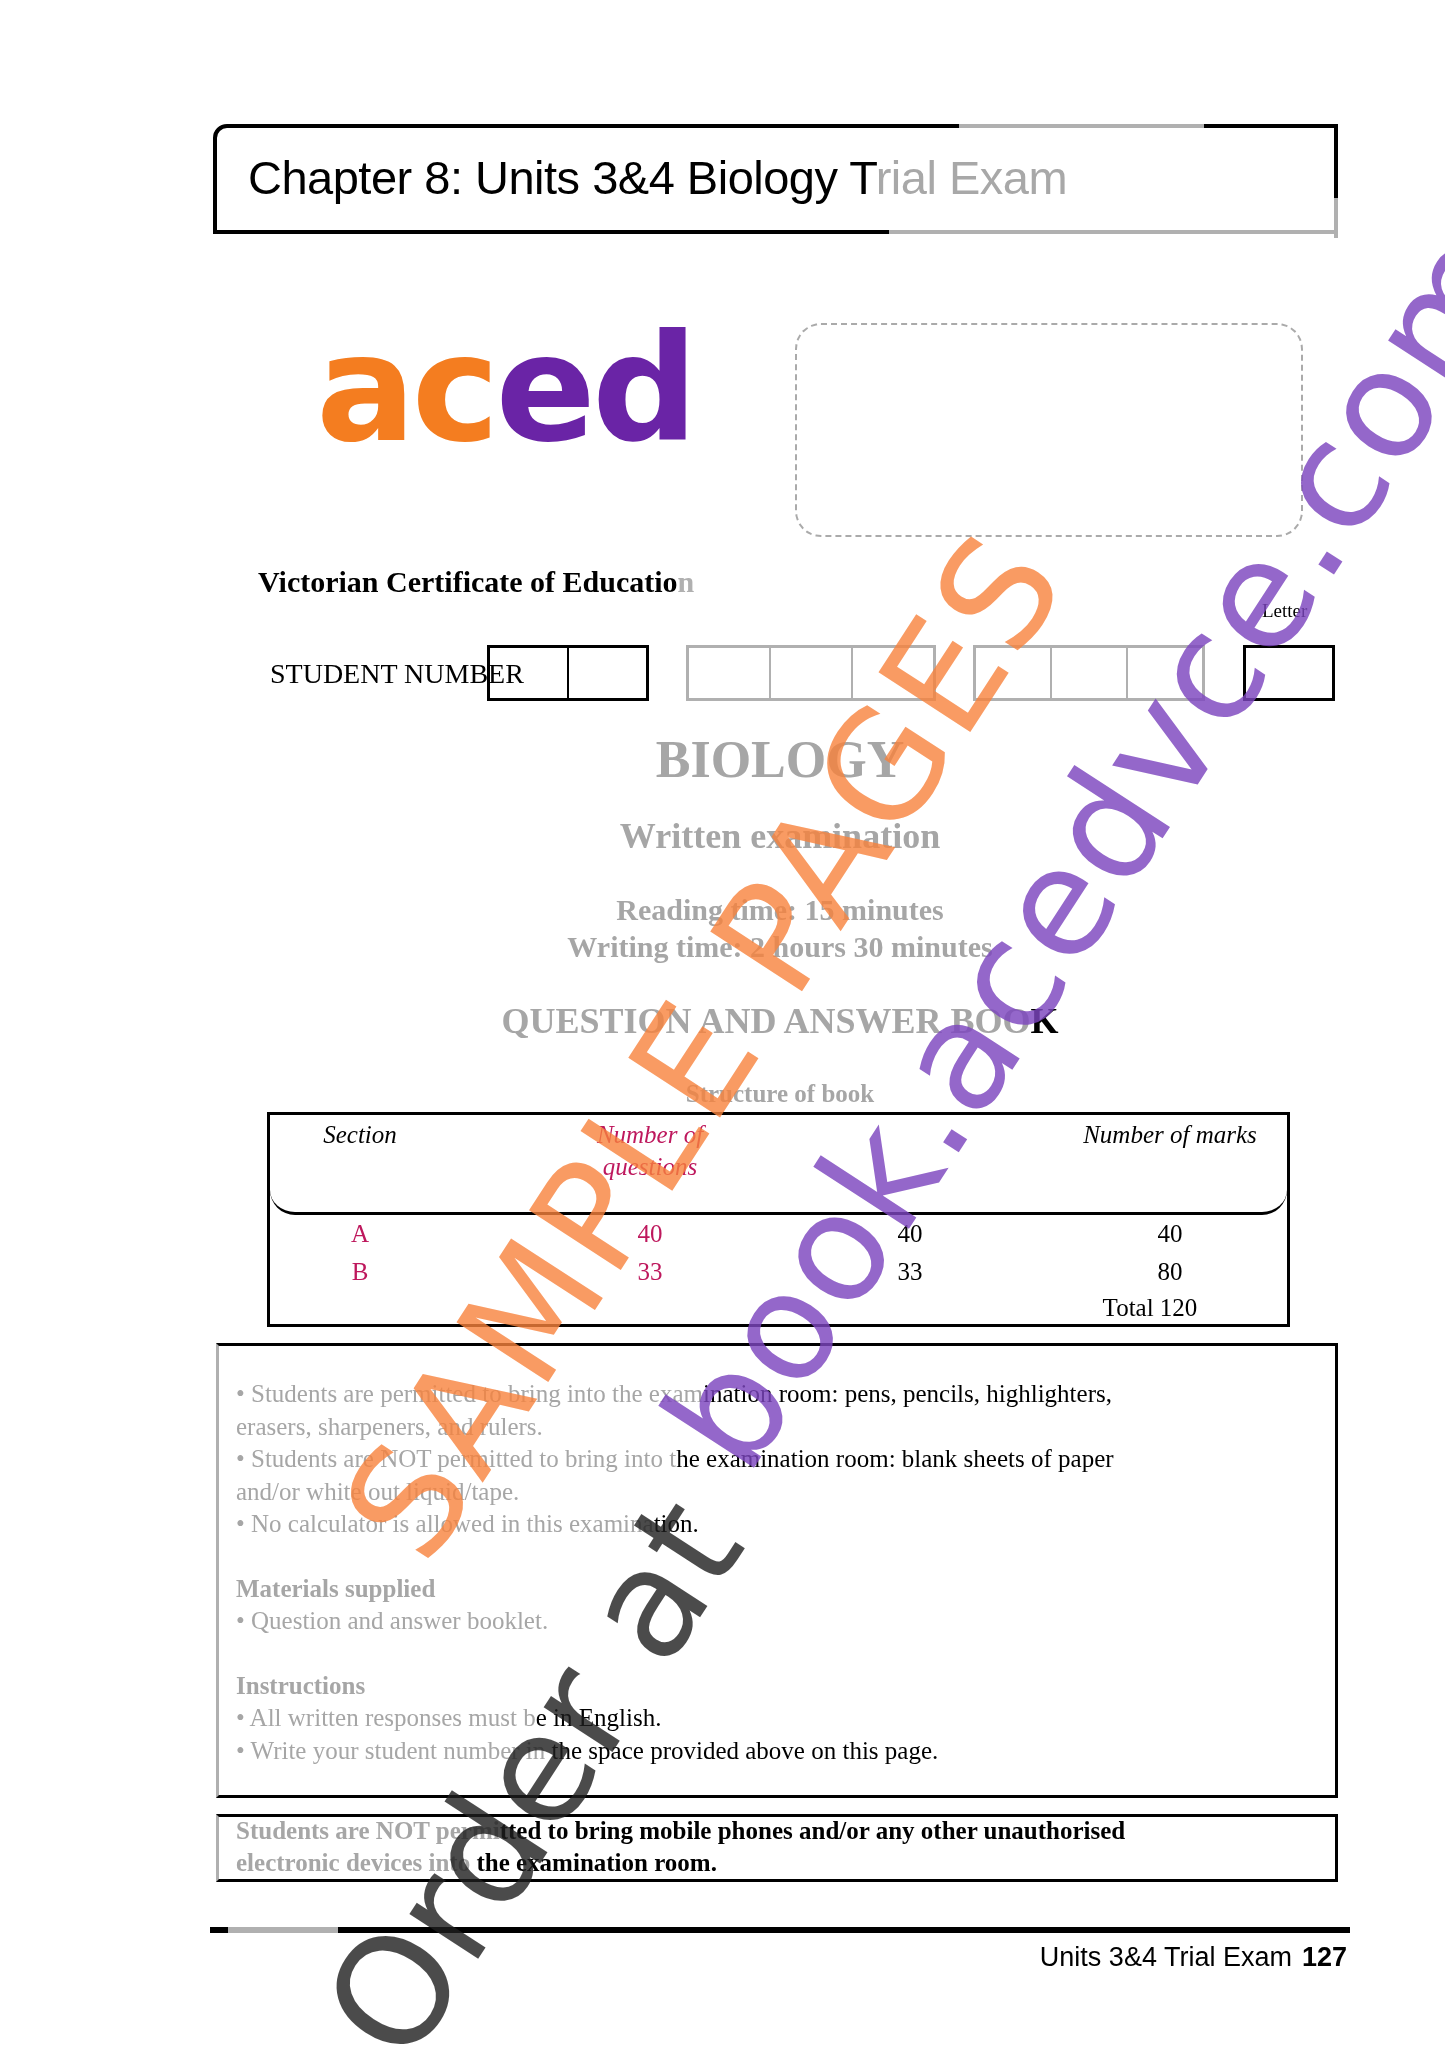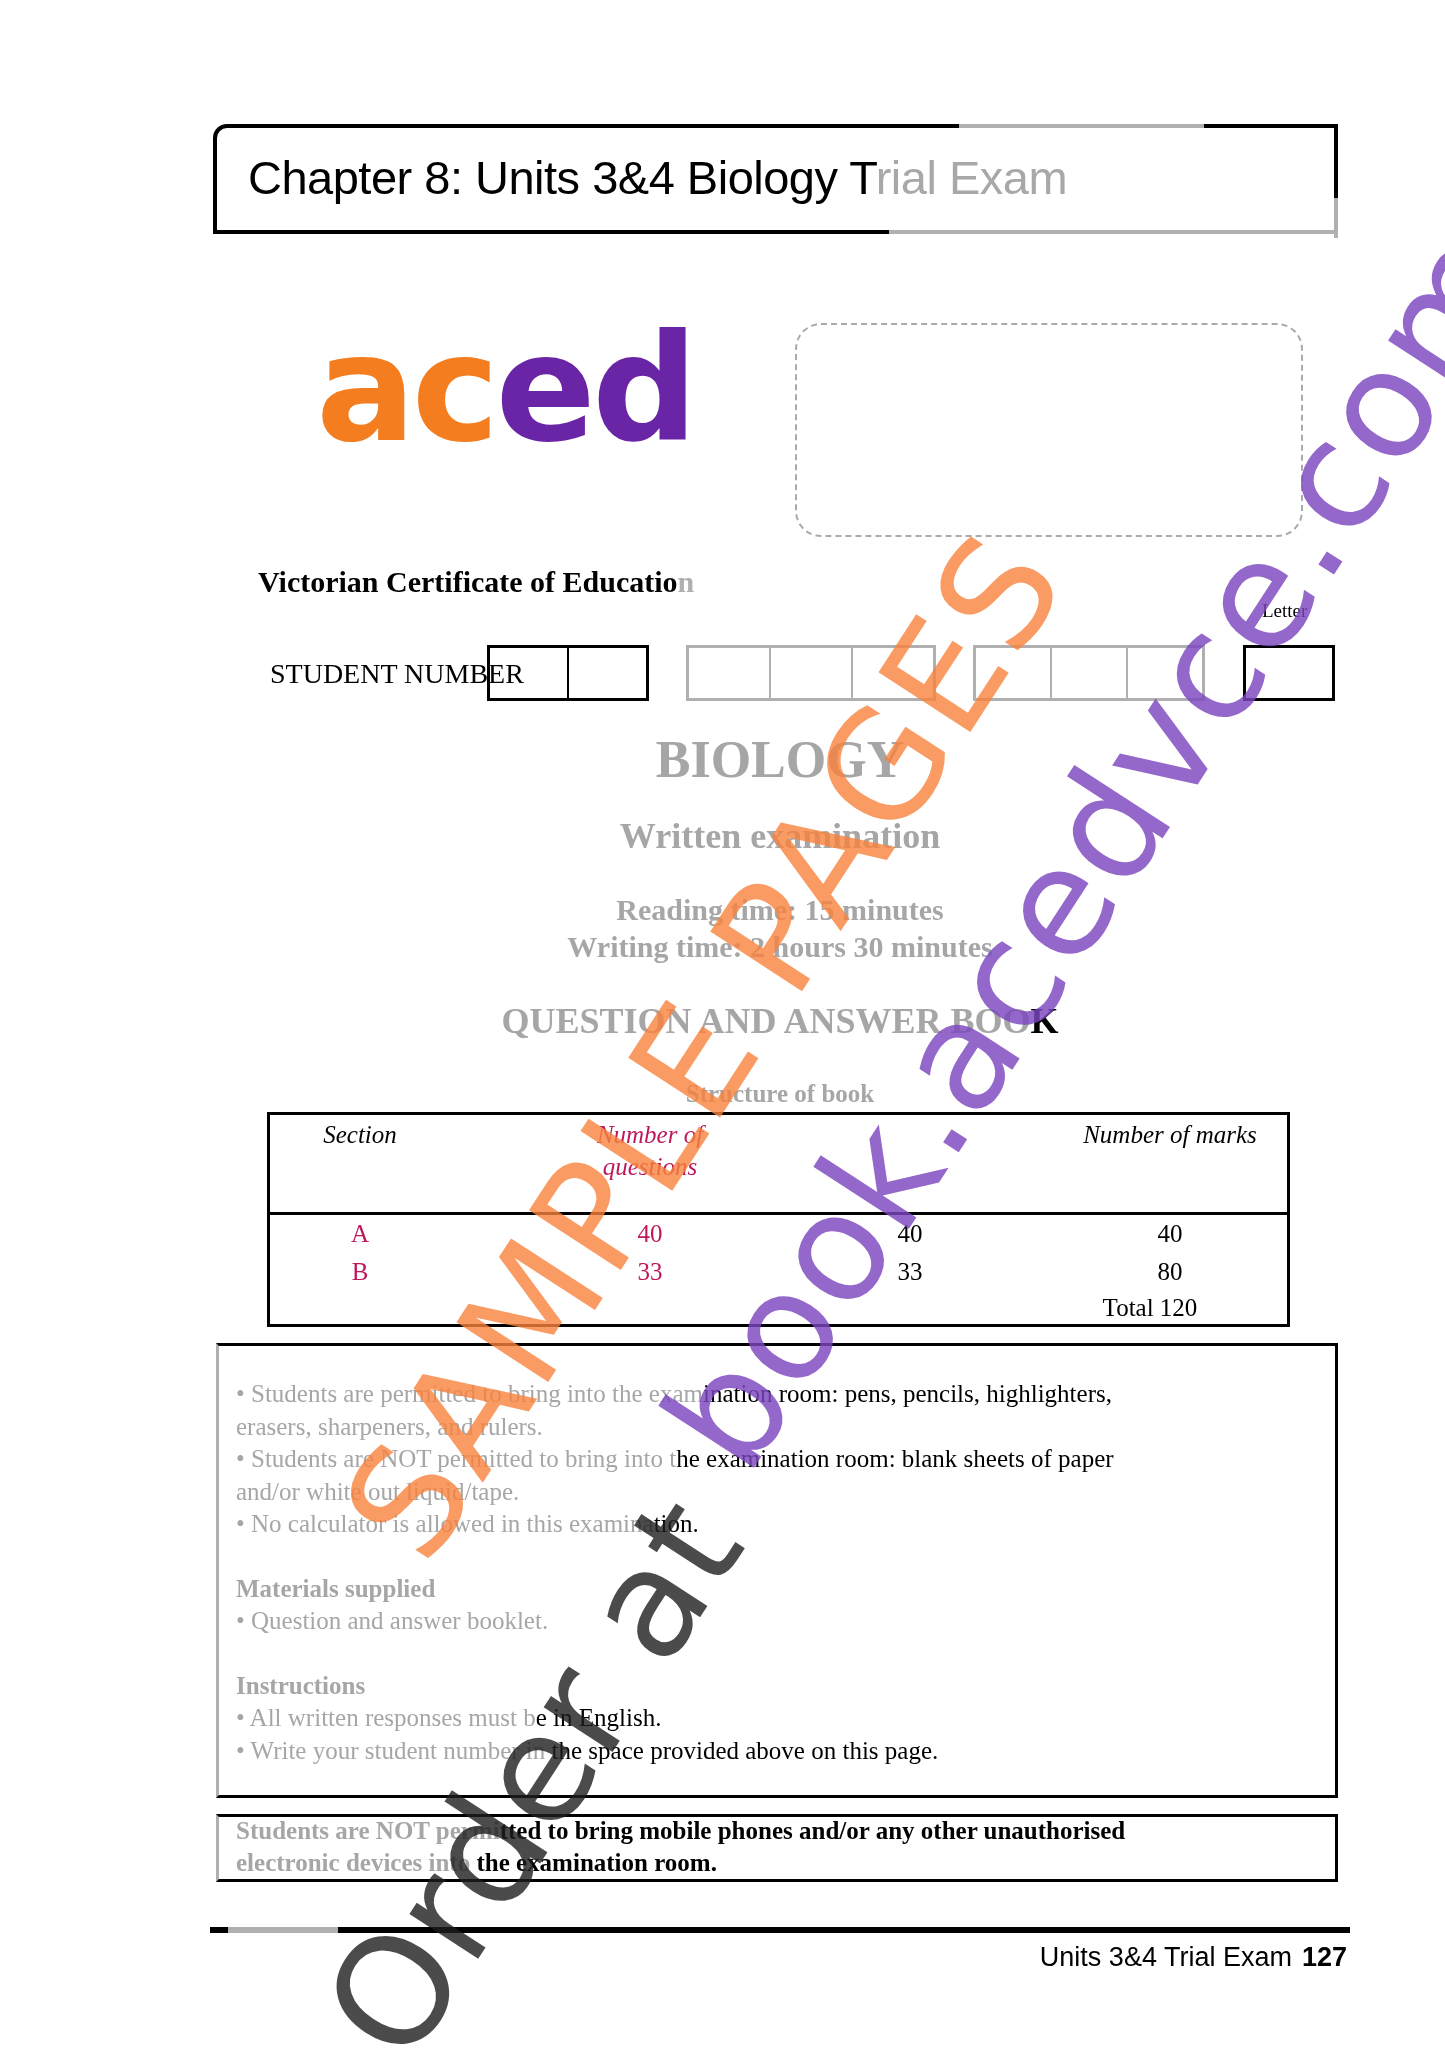--- a/index.html
+++ b/index.html
@@ -38,21 +38,21 @@
   .biology { top: 730px; font-size: 52px; }
   .written { top: 815px; font-size: 36px; }
   .reading { top: 893px; font-size: 30px; }
   .writing { top: 930px; font-size: 30px; }
   .qab { top: 1000px; font-size: 36px; }
   .qab .black { color: #000; }
   .structure { top: 1080px; font-size: 25px; }
 
   
   .table { left: 267px; top: 1112px; width: 1023px; height: 215px; border: 3px solid #000; box-sizing: border-box; font-family: "Liberation Serif", serif; font-size: 25px; }
-  .thead { position: absolute; left: 0; right: 0; top: 0; height: 97px; border-bottom: 3px solid #000; }
+  .thead { position: absolute; left: 0; right: 0; top: 0; height: 97px; border-bottom: 3px solid #000; border-radius: 25px; }
   .th { position: absolute; top: 4px; font-style: italic; text-align: center; line-height: 32px; }
   .td { position: absolute; text-align: center; line-height: 38px; }
   .grey-t { color: #be185d; }
 
   
   .instr-box { left: 216px; top: 1343px; width: 1122px; height: 455px; border: 3px solid #000; box-sizing: border-box; border-left-color: #b0b0b0; }
   .instr-text { left: 236px; top: 1378px; width: 1100px; font-family: "Liberation Serif", serif; font-size: 25px; line-height: 32.5px; color: #000; }
   .instr-text .g { color: #a6a6a6; }
   .instr-text .h { font-weight: bold; color: #a6a6a6; }
   .instr-text p { margin: 0; }

